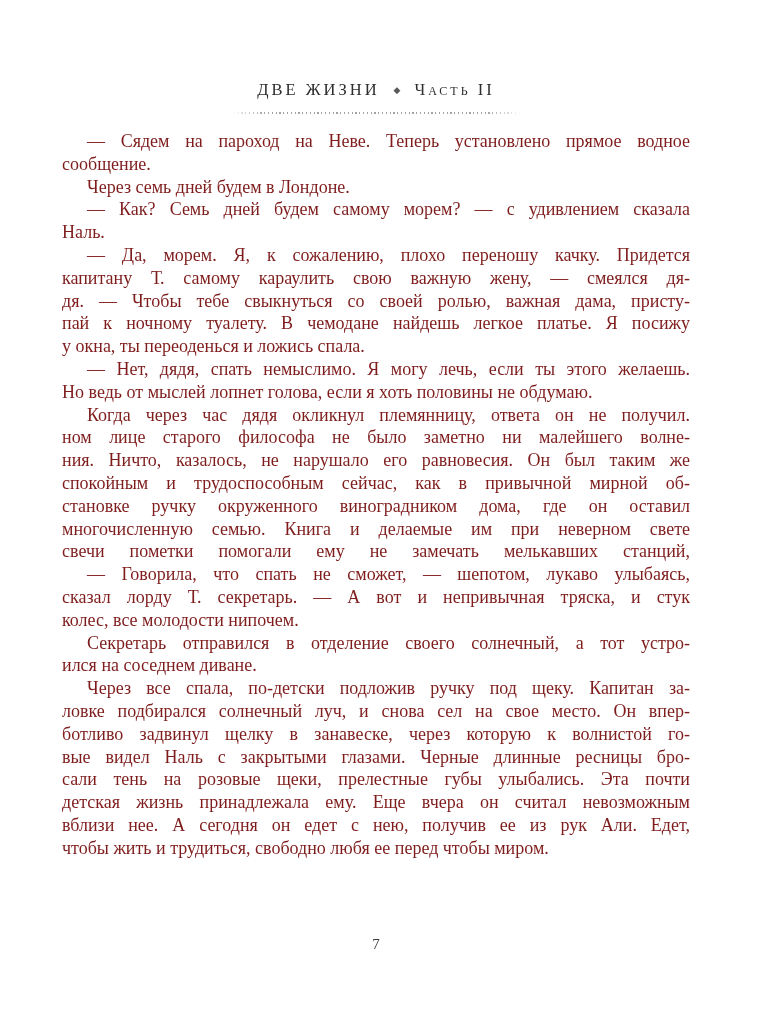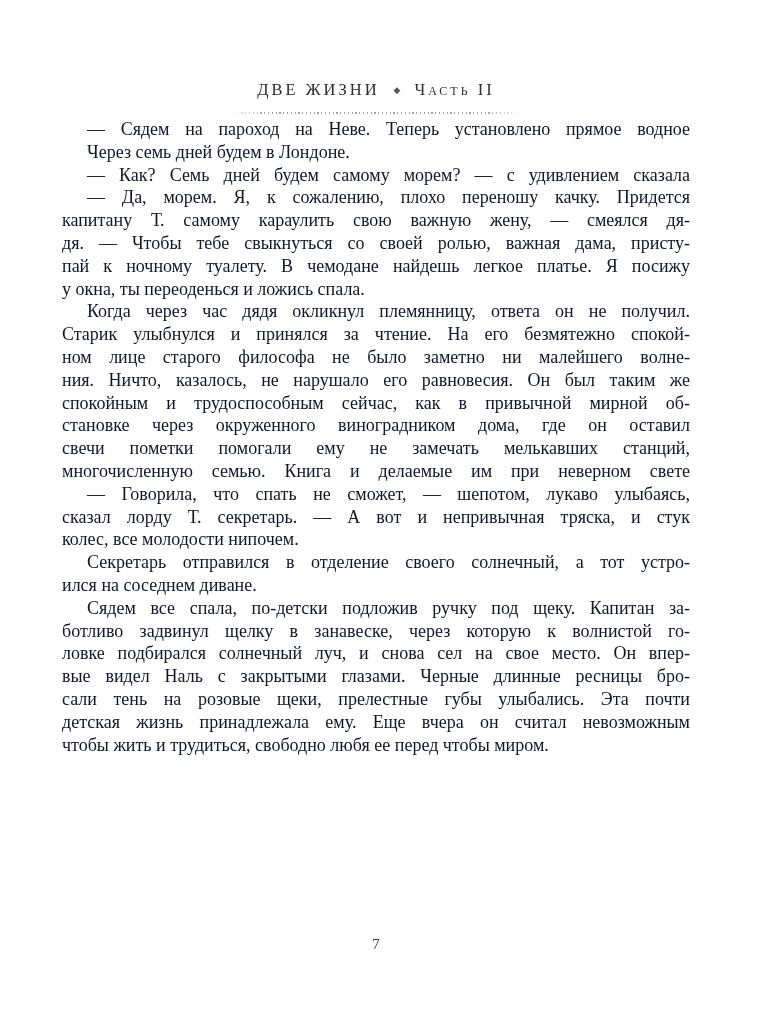--- a/index.html
+++ b/index.html
@@ -38,26 +38,26 @@
     left: 230px;
     width: 292px;
     height: 2px;
     background-image: repeating-linear-gradient(to right,
       #a3a3a3 0px, #a3a3a3 1.2px, transparent 1.2px, transparent 3.8px);
     -webkit-mask-image: linear-gradient(to right, transparent 0%, #000 12%, #000 88%, transparent 100%);
     mask-image: linear-gradient(to right, transparent 0%, #000 12%, #000 88%, transparent 100%);
   }
   .text-block {
     position: absolute;
-    top: 118px;
+    top: 130px;
     left: 62px;
     width: 628px;
     font-size: 18px;
     line-height: 22.8px;
-    color: #0f172a;
+    color: #7f1d1d;
   }
   .line {
     height: 22.8px;
     overflow: hidden;
     text-align: justify;
     text-align-last: justify;
   }
   .line.last { text-align-last: left; }
   .line.first { text-indent: 25px; }
   .folio {
@@ -77,59 +77,65 @@
 
   <div class="running-header">
     <span class="book-title">ДВЕ ЖИЗНИ</span><span class="diamond">◆</span><span class="part-title">Часть II</span>
   </div>
 
   <div class="dotted-rule"></div>
 
   <div class="text-block">
       <div class="para">
         <div class="line first">— Сядем на пароход на Неве. Теперь установлено прямое водное</div>
+        <div class="line last">сообщение.</div>
       </div>
       <div class="para">
         <div class="line first last">Через семь дней будем в Лондоне.</div>
       </div>
       <div class="para">
         <div class="line first">— Как? Семь дней будем самому морем? — с удивлением сказала</div>
+        <div class="line last">Наль.</div>
       </div>
       <div class="para">
         <div class="line first">— Да, морем. Я, к сожалению, плохо переношу качку. Придется</div>
         <div class="line">капитану Т. самому караулить свою важную жену, — смеялся дя-</div>
         <div class="line">дя. — Чтобы тебе свыкнуться со своей ролью, важная дама, присту-</div>
         <div class="line">пай к ночному туалету. В чемодане найдешь легкое платье. Я посижу</div>
         <div class="line last">у окна, ты переоденься и ложись спала.</div>
       </div>
       <div class="para">
+        <div class="line first">— Нет, дядя, спать немыслимо. Я могу лечь, если ты этого желаешь.</div>
+        <div class="line last">Но ведь от мыслей лопнет голова, если я хоть половины не обдумаю.</div>
+      </div>
+      <div class="para">
         <div class="line first">Когда через час дядя окликнул племянницу, ответа он не получил.</div>
-        <div class="line">Старик улыбнулся и принялся за чтение. На его безмятежно спокой-</div>
         <div class="line">ном лице старого философа не было заметно ни малейшего волне-</div>
         <div class="line">ния. Ничто, казалось, не нарушало его равновесия. Он был таким же</div>
         <div class="line">спокойным и трудоспособным сейчас, как в привычной мирной об-</div>
-        <div class="line">становке через окруженного виноградником дома, где он оставил</div>
+        <div class="line">становке ручку окруженного виноградником дома, где он оставил</div>
+        <div class="line">многочисленную семью. Книга и делаемые им при неверном свете</div>
         <div class="line">свечи пометки помогали ему не замечать мелькавших станций,</div>
-        <div class="line">многочисленную семью. Книга и делаемые им при неверном свете</div>
       </div>
       <div class="para">
         <div class="line first">— Говорила, что спать не сможет, — шепотом, лукаво улыбаясь,</div>
         <div class="line">сказал лорду Т. секретарь. — А вот и непривычная тряска, и стук</div>
         <div class="line last">колес, все молодости нипочем.</div>
       </div>
       <div class="para">
         <div class="line first">Секретарь отправился в отделение своего солнечный, а тот устро-</div>
         <div class="line last">ился на соседнем диване.</div>
       </div>
       <div class="para">
-        <div class="line first">Сядем все спала, по-детски подложив ручку под щеку. Капитан за-</div>
+        <div class="line first">Через все спала, по-детски подложив ручку под щеку. Капитан за-</div>
+        <div class="line">ловке подбирался солнечный луч, и снова сел на свое место. Он впер-</div>
         <div class="line">ботливо задвинул щелку в занавеске, через которую к волнистой го-</div>
-        <div class="line">ловке подбирался солнечный луч, и снова сел на свое место. Он впер-</div>
         <div class="line">вые видел Наль с закрытыми глазами. Черные длинные ресницы бро-</div>
         <div class="line">сали тень на розовые щеки, прелестные губы улыбались. Эта почти</div>
         <div class="line">детская жизнь принадлежала ему. Еще вчера он считал невозможным</div>
+        <div class="line">вблизи нее. А сегодня он едет с нею, получив ее из рук Али. Едет,</div>
         <div class="line last">чтобы жить и трудиться, свободно любя ее перед чтобы миром.</div>
       </div>
     </div>
 
   <div class="folio">7</div>
 
 </div>
 
 </body></html>

